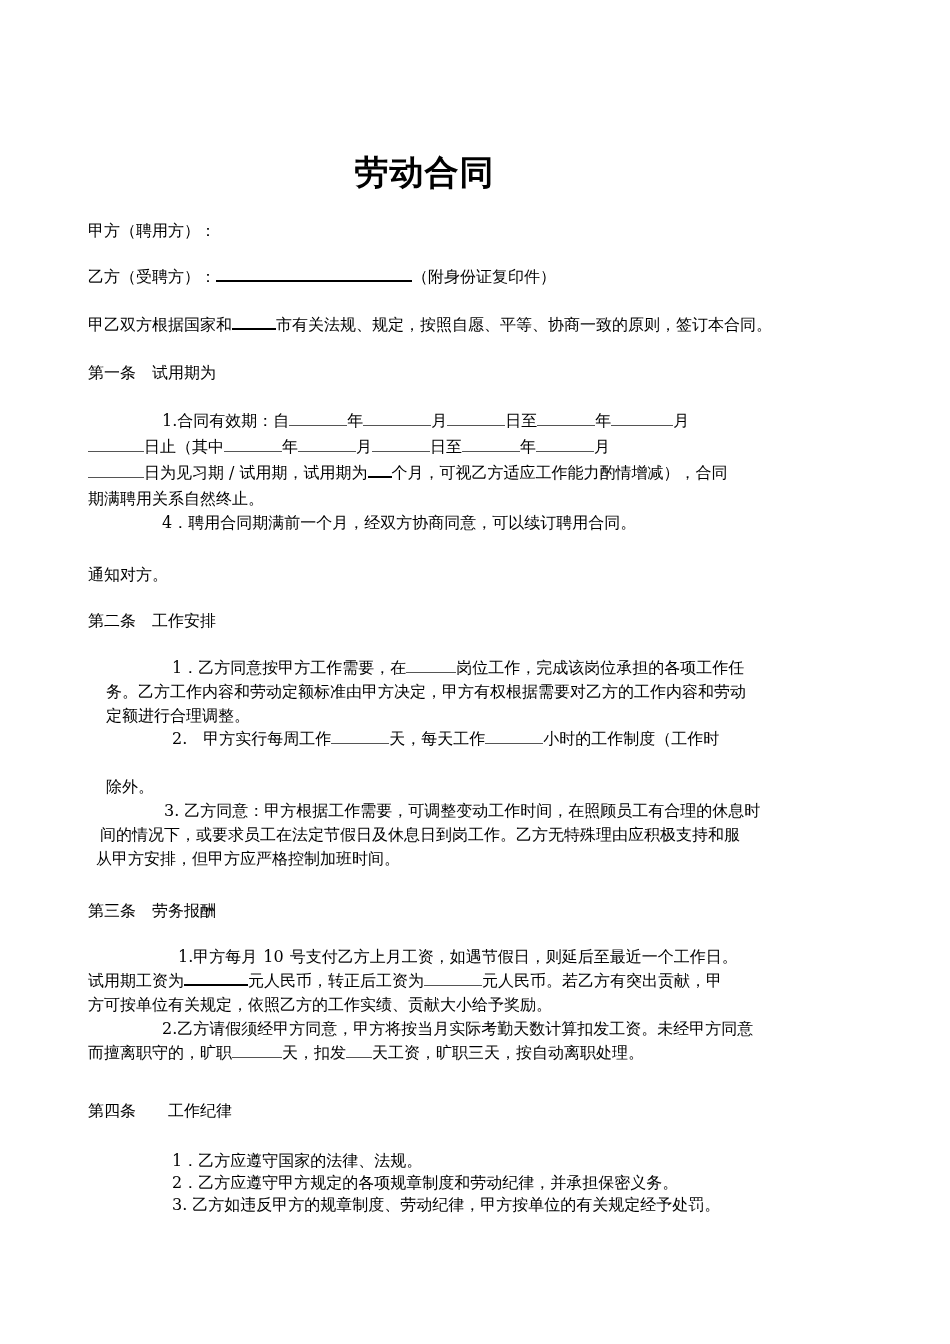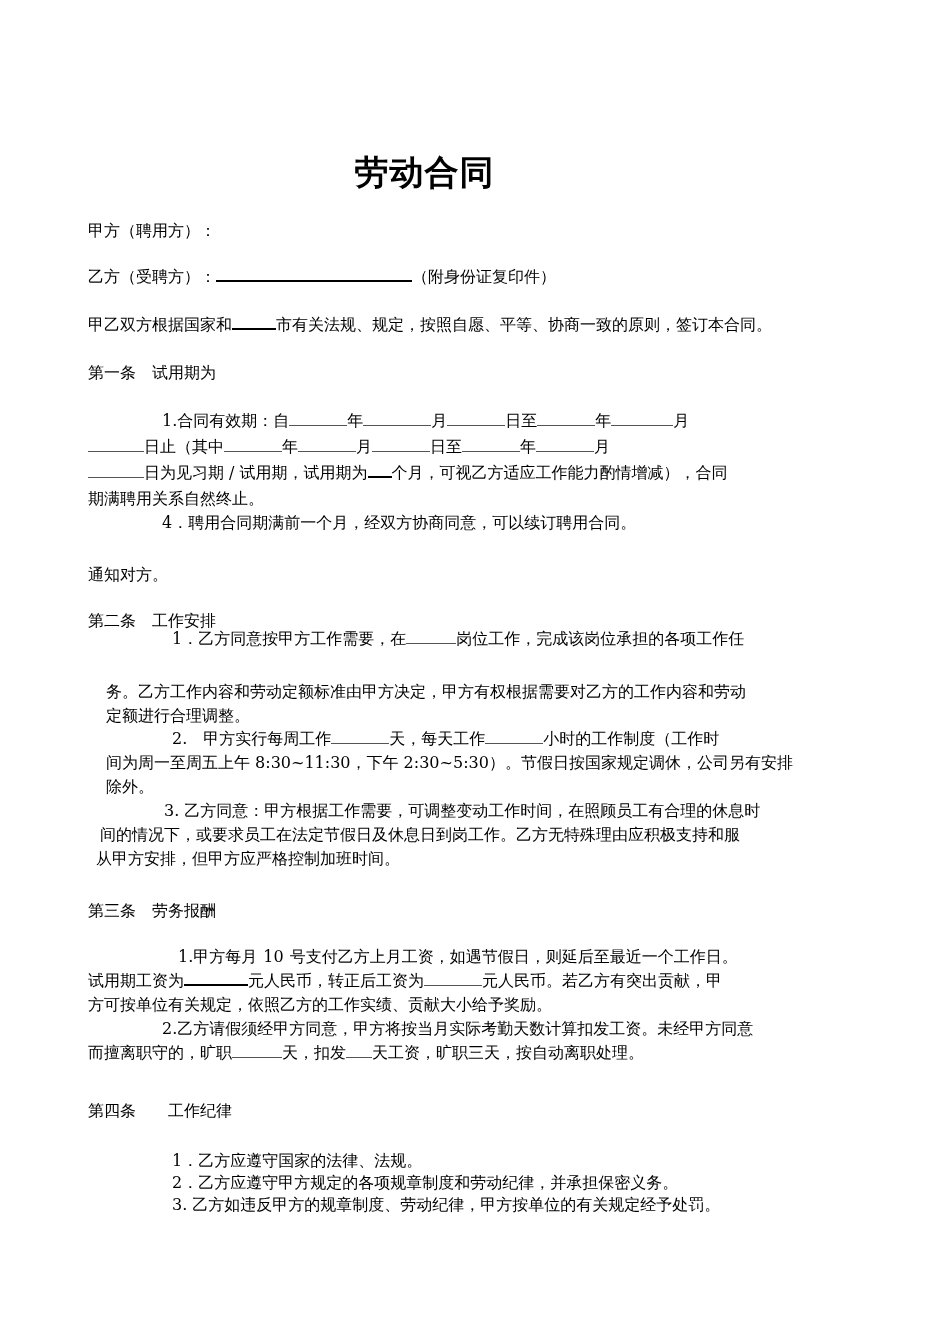--- a/index.html
+++ b/index.html
@@ -49,30 +49,29 @@
   </div>
   <div class="line" style="top:462px">
     <span class="u thin" style="width:56px"></span><span>日为见习期 / 试用期，试用期为</span><span class="u thick" style="width:24px"></span><span>个月，可视乙方适应工作能力酌情增减），合同</span>
   </div>
   <div class="line" style="top:488px">期满聘用关系自然终止。</div>
   <div class="line" style="top:512px;left:162px">4．聘用合同期满前一个月，经双方协商同意，可以续订聘用合同。</div>
   <div class="line" style="top:564px">通知对方。</div>
 
   <div class="line" style="top:610px">第二条　工作安排</div>
 
-  <div class="line" style="top:628px;left:172px">
+  <div class="line" style="top:657px;left:172px">
     <span>1．乙方同意按甲方工作需要，在</span><span class="u thin" style="width:50px"></span><span>岗位工作，完成该岗位承担的各项工作任</span>
   </div>
   <div class="line" style="top:681px;left:106px">务。乙方工作内容和劳动定额标准由甲方决定，甲方有权根据需要对乙方的工作内容和劳动</div>
   <div class="line" style="top:705px;left:106px">定额进行合理调整。</div>
 
   <div class="line" style="top:728px;left:172px">
     <span>2.　甲方实行每周工作</span><span class="u thin" style="width:58px"></span><span>天，每天工作</span><span class="u thin" style="width:58px"></span><span>小时的工作制度（工作时</span>
   </div>
-  <div class="line" style="top:752px;left:106px">间为周一至周五上午 8:30~11:30，下午 2:30~5:30）。节假日按国家规定调休，公司另有安排</div>
   <div class="line" style="top:776px;left:106px">除外。</div>
 
   <div class="line" style="top:800px;left:164px">3. 乙方同意：甲方根据工作需要，可调整变动工作时间，在照顾员工有合理的休息时</div>
   <div class="line" style="top:824px;left:100px">间的情况下，或要求员工在法定节假日及休息日到岗工作。乙方无特殊理由应积极支持和服</div>
   <div class="line" style="top:848px;left:96px">从甲方安排，但甲方应严格控制加班时间。</div>
 
   <div class="line" style="top:900px">第三条　劳务报酬</div>
 
   <div class="line" style="top:946px;left:178px">
     <span>1.甲方每月</span><span class="uval">10</span><span>号支付乙方上月工资，如遇节假日，则延后至最近一个工作日。</span>

